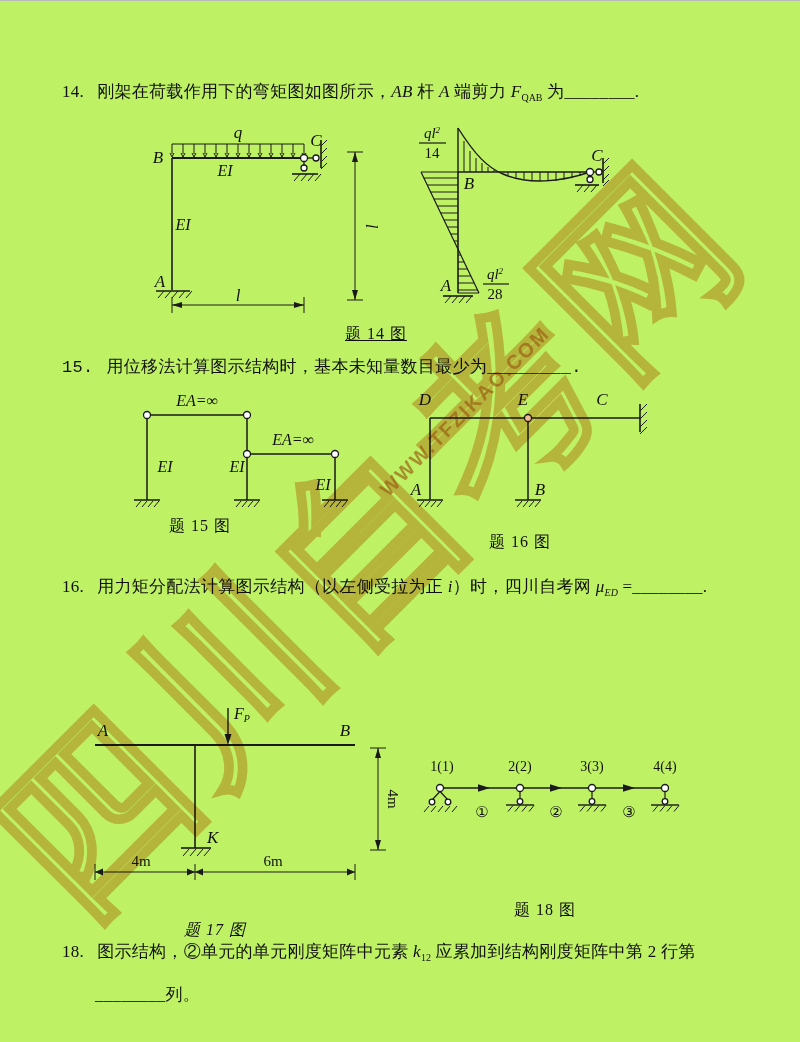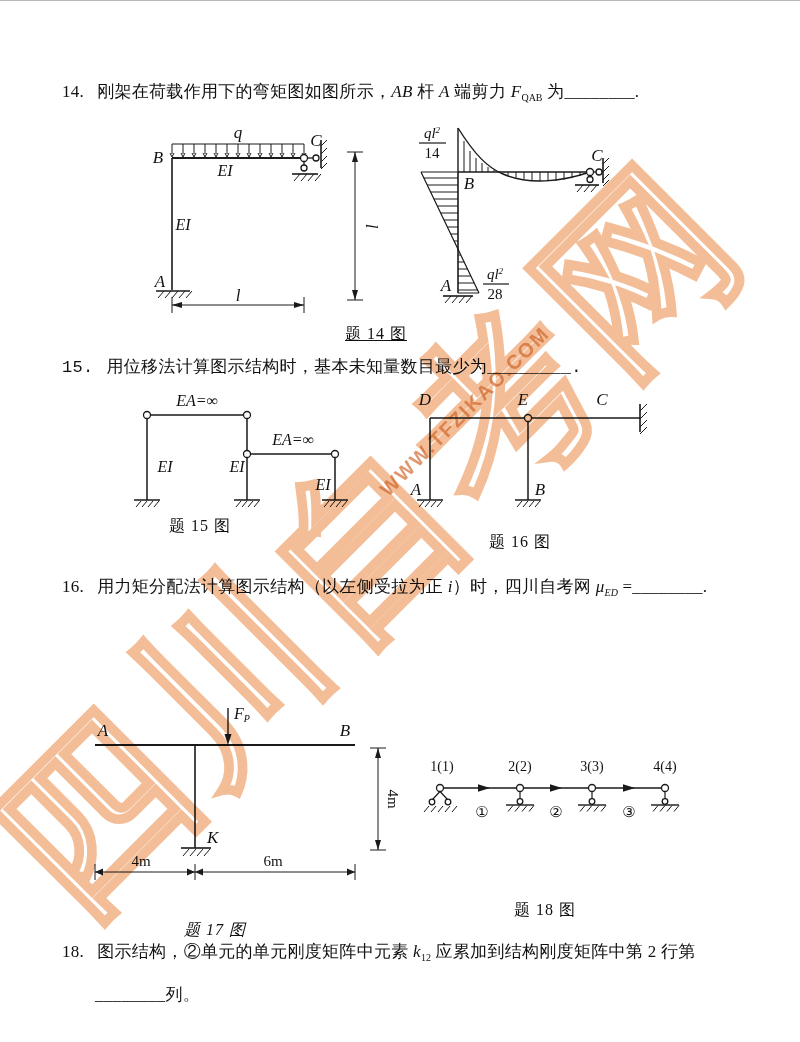--- a/index.html
+++ b/index.html
@@ -1,16 +1,16 @@
 <!DOCTYPE html>
 <html><head>
 <meta charset="utf-8">
 <style>
   html,body{margin:0;padding:0;background:#888;}
-  .page{position:relative;width:800px;height:1042px;background:#ffffff;overflow:hidden;
+  .page{position:relative;width:800px;height:1042px;background:#bef264;overflow:hidden;
         font-family:"Liberation Serif","DejaVu Serif",serif;color:#111;}
   .page::before{content:"";position:absolute;top:0;left:0;right:0;height:1px;background:#b9b9b9;}
   .qline{position:absolute;font-size:17px;white-space:nowrap;letter-spacing:.3px;}
   .qnum{margin-right:13px;}
   .mi{font-style:italic;}
   .qline sub{font-size:10px;letter-spacing:0;}
   .caption{position:absolute;font-size:16px;transform:translateX(-50%);white-space:nowrap;letter-spacing:1px;}
   svg.fig{position:absolute;overflow:visible;}
   svg.fig text{font-family:"Liberation Serif","DejaVu Serif",serif;fill:#111;}
   .stroke{stroke:#1a1a1a;fill:none;}

